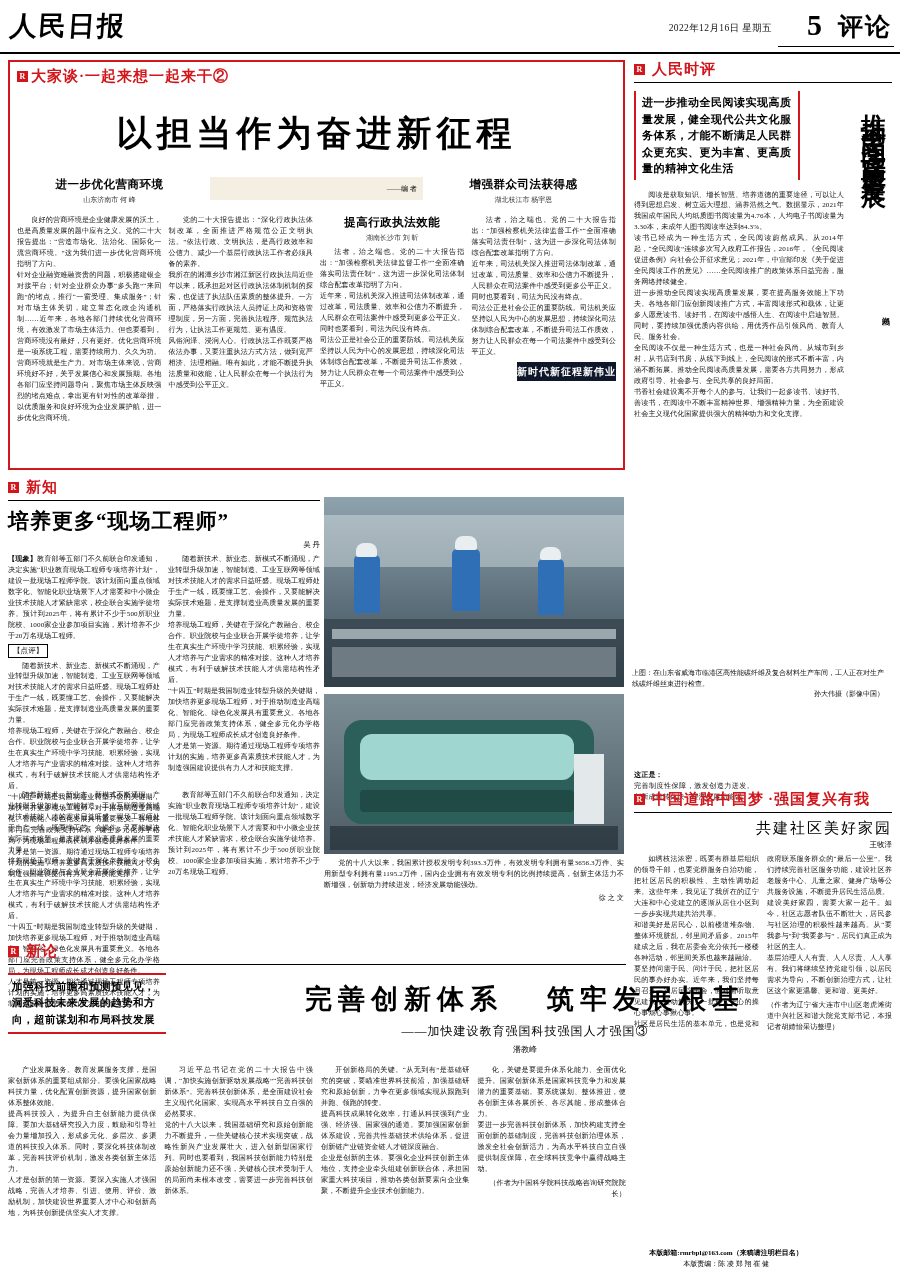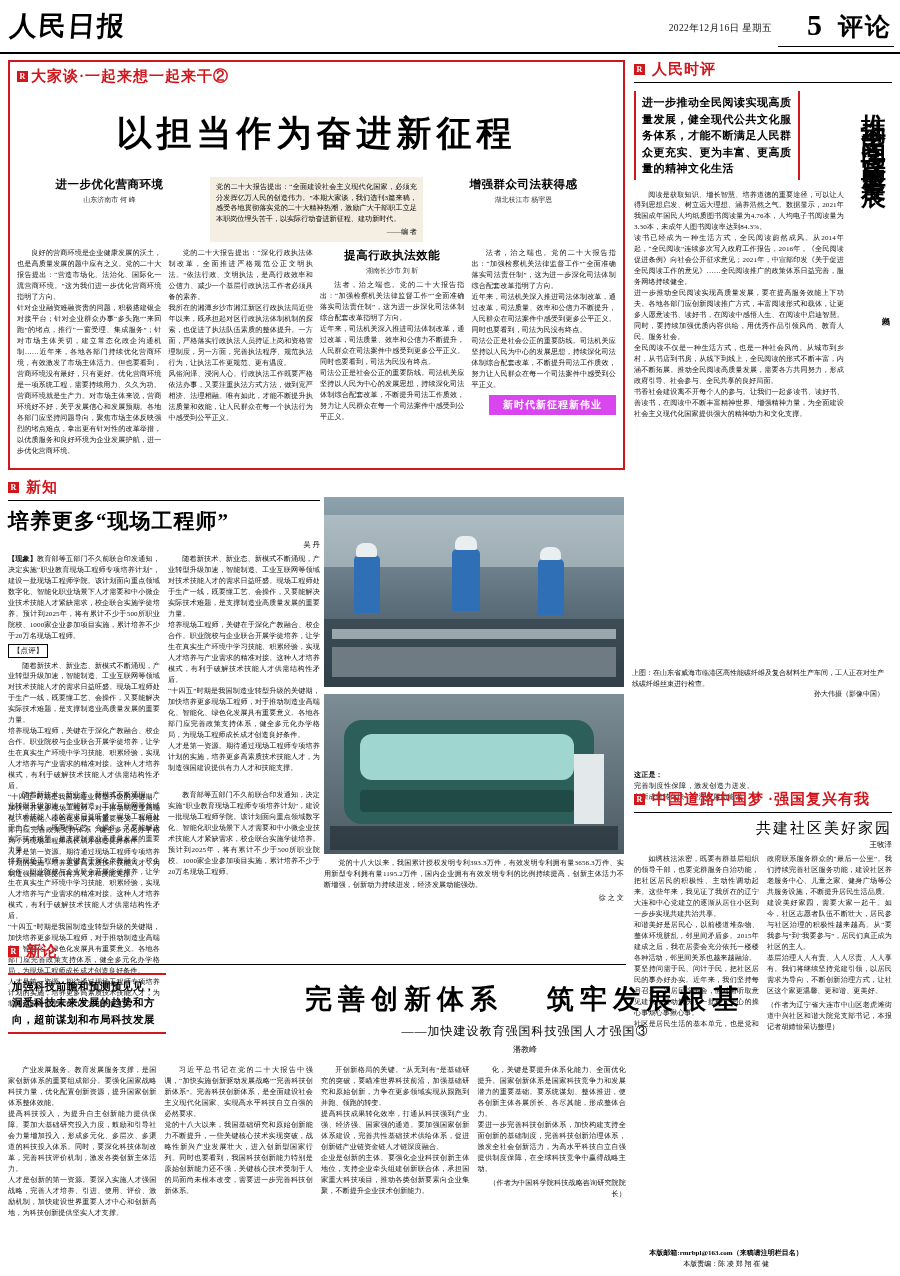--- a/index.html
+++ b/index.html
@@ -74,22 +74,22 @@
   .sub-title{font-size:11.5px;font-weight:bold;text-align:center;letter-spacing:.5px;}
   .sub-byline{font-size:7px;text-align:center;color:#333;margin:3px 0 4px 0;}
   .quotebox{
     background:#f4efe2;padding:5px 6px;font-size:7.1px;line-height:1.5;
     text-align:justify;
   }
   .quotebox .sig{text-align:right;margin-top:2px;}
   .four-col{display:flex;gap:7px;margin-top:6px;}
   .four-col .c{flex:1;}
   .badge-red{
-    display:inline-block;background:#d946ef;color:#fff;
-    font-size:10px;font-weight:bold;padding:2px 14px;letter-spacing:1px;
+    display:inline-block;background:#0f172a;color:#fff;
+    font-size:10px;font-weight:bold;padding:2px 0;letter-spacing:1px;
   }
 
   
   .rightcol{
     position:absolute;left:634px;top:60px;width:258px;
   }
   .vtitle{
     position:absolute;right:2px;top:34px;
     writing-mode:vertical-rl;
     font-size:25px;font-weight:bold;letter-spacing:7px;
@@ -187,21 +187,20 @@
 
     <div class="main-headline">以担当作为奋进新征程</div>
 
     <div class="sub3">
       <div class="cell">
         <div class="sub-title">进一步优化营商环境</div>
         <div class="sub-byline">山东济南市 何 峰</div>
       </div>
       <div class="cell" style="flex:1.15">
         <div class="quotebox">
-          <span>党的二十大报告提出：“全面建设社会主义现代化国家，必须充分发挥亿万人民的创造伟力。”本期大家谈，我们选刊3篇来稿，感受各地贯彻落实党的二十大精神热潮，激励广大干部职工立足本职岗位埋头苦干，以实际行动奋进新征程、建功新时代。</span>
           <div class="sig">——编 者</div>
         </div>
       </div>
       <div class="cell">
         <div class="sub-title">增强群众司法获得感</div>
         <div class="sub-byline">湖北枝江市 杨宇恩</div>
       </div>
     </div>
 
     <div class="four-col">

